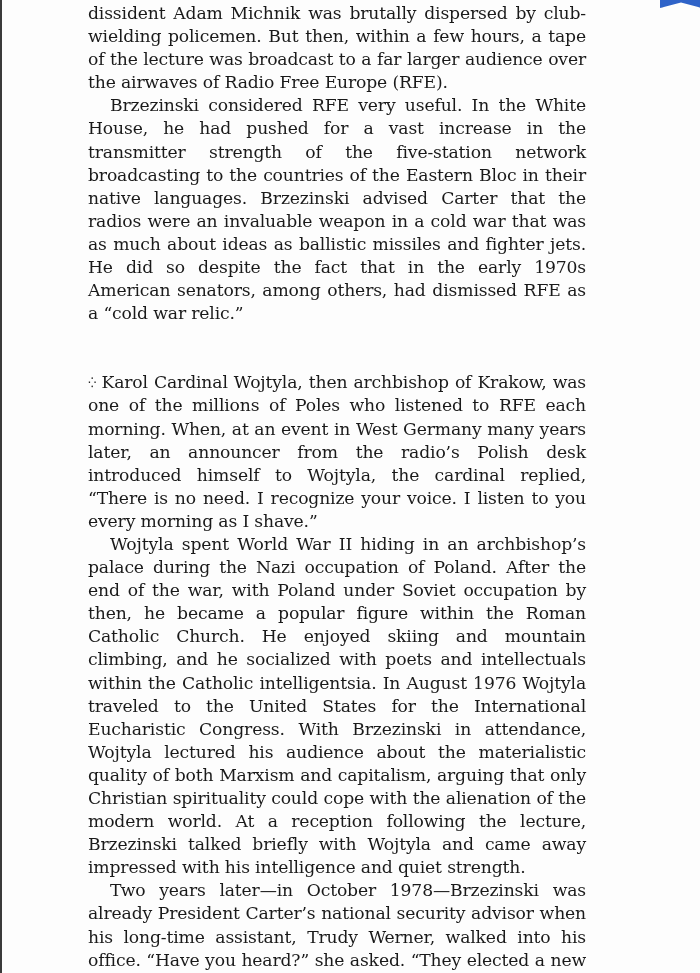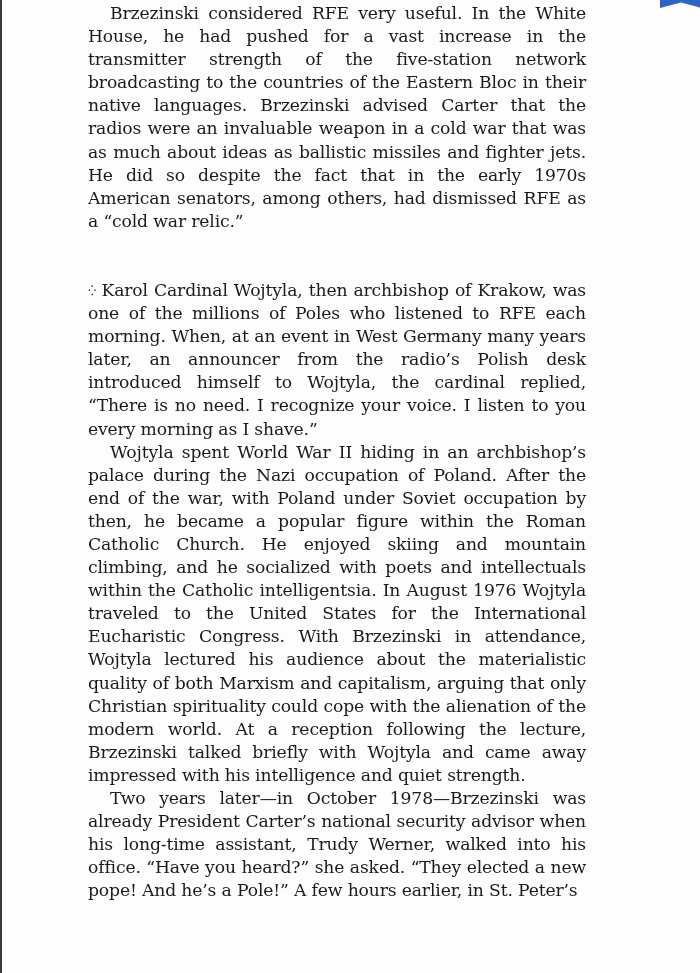--- a/index.html
+++ b/index.html
@@ -61,20 +61,21 @@
       vertical-align: 1px;
     }
   </style>
 </head>
 <body>
 
 <div class="left-edge"></div>
 <div class="bookmark"></div>
 
 <div class="page">
+  <p>dissident Adam Michnik was brutally dispersed by club-wielding policemen. But then, within a few hours, a tape of the lecture was broadcast to a far larger audience over the airwaves of Radio Free Europe (RFE).</p>
   <p class="indent">Brzezinski considered RFE very useful. In the White House, he had pushed for a vast increase in the transmitter strength of the five-station network broadcasting to the countries of the Eastern Bloc in their native languages. Brzezinski advised Carter that the radios were an invaluable weapon in a cold war that was as much about ideas as ballistic missiles and fighter jets. He did so despite the fact that in the early 1970s American senators, among others, had dismissed RFE as a “cold war relic.”</p>
 
   <div class="section-break"></div>
 
   <p><span class="ornament">⁛</span><span>Karol Cardinal Wojtyla, then archbishop of Krakow, was one of the millions of Poles who listened to RFE each morning. When, at an event in West Germany many years later, an announcer from the radio’s Polish desk introduced himself to Wojtyla, the cardinal replied, “There is no need. I recognize your voice. I listen to you every morning as I shave.”</span></p>
   <p class="indent">Wojtyla spent World War II hiding in an archbishop’s palace during the Nazi occupation of Poland. After the end of the war, with Poland under Soviet occupation by then, he became a popular figure within the Roman Catholic Church. He enjoyed skiing and mountain climbing, and he socialized with poets and intellectuals within the Catholic intelligentsia. In August 1976 Wojtyla traveled to the United States for the International Eucharistic Congress. With Brzezinski in attendance, Wojtyla lectured his audience about the materialistic quality of both Marxism and capitalism, arguing that only Christian spirituality could cope with the alienation of the modern world. At a reception following the lecture, Brzezinski talked briefly with Wojtyla and came away impressed with his intelligence and quiet strength.</p>
   <p class="indent">Two years later—in October 1978—Brzezinski was already President Carter’s national security advisor when his long-time assistant, Trudy Werner, walked into his office. “Have you heard?” she asked. “They elected a new pope! And he’s a Pole!” A few hours earlier, in St. Peter’s</p>
 </div>
 
 </body></html>

